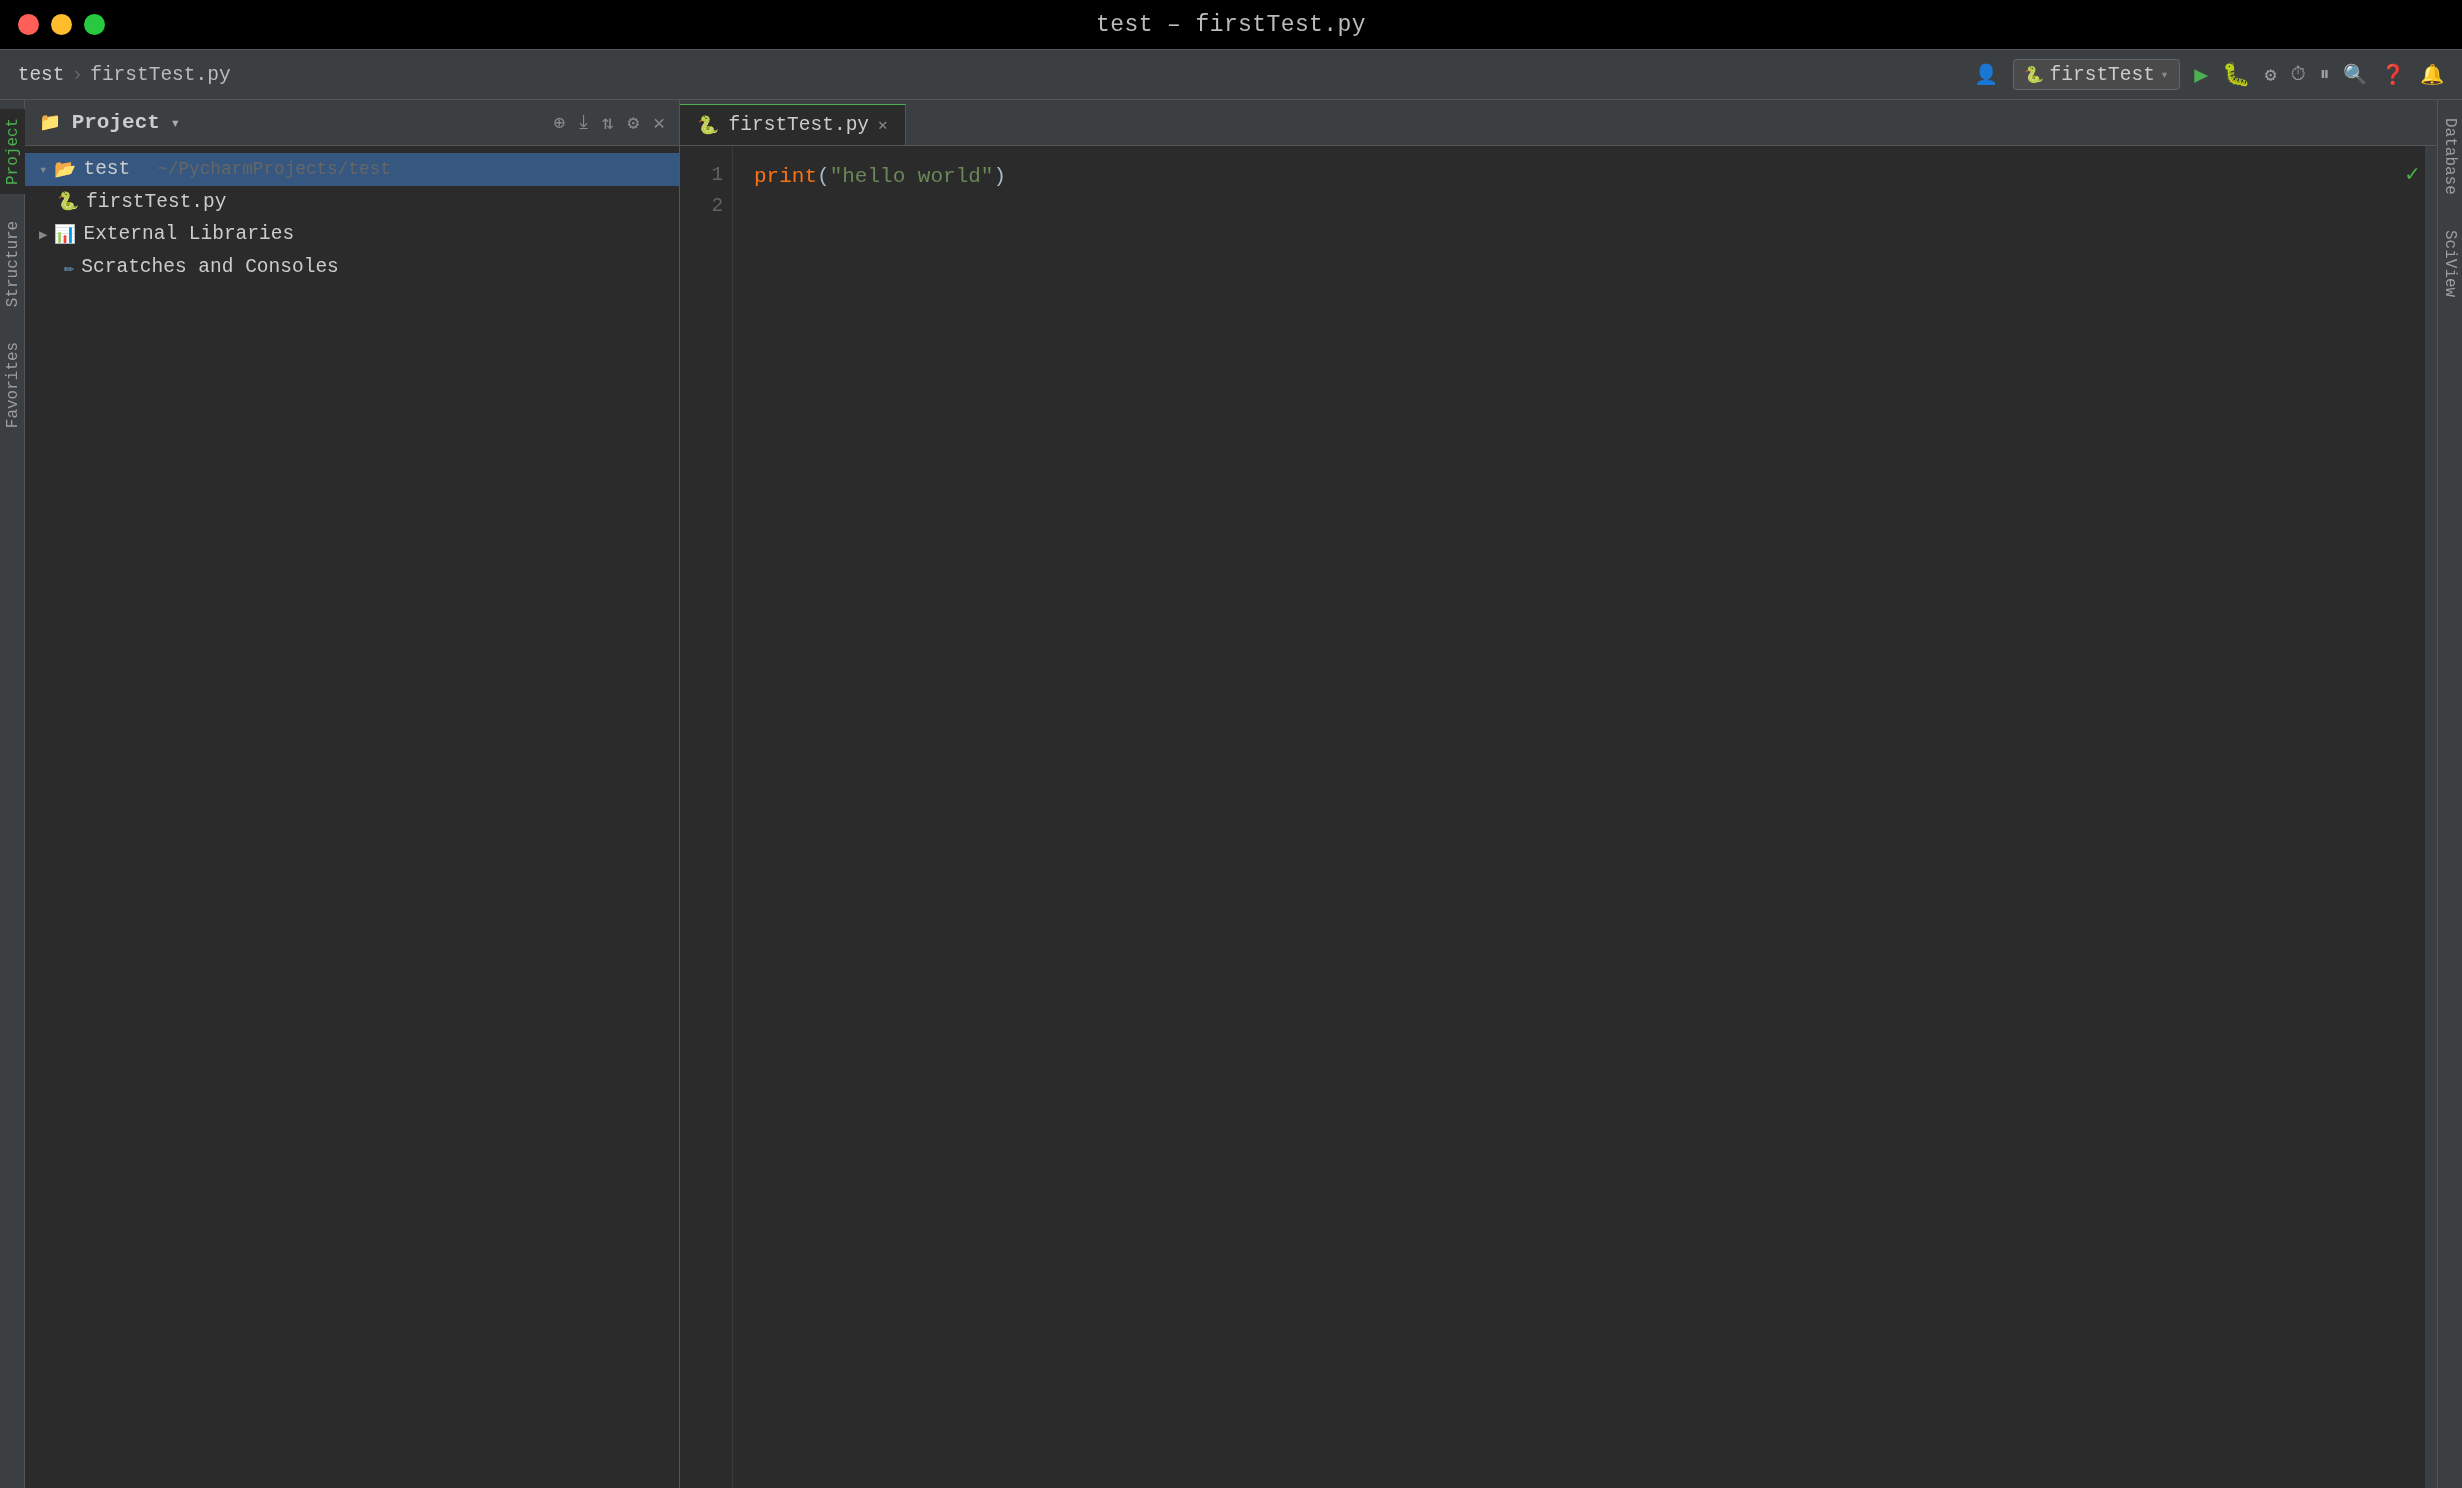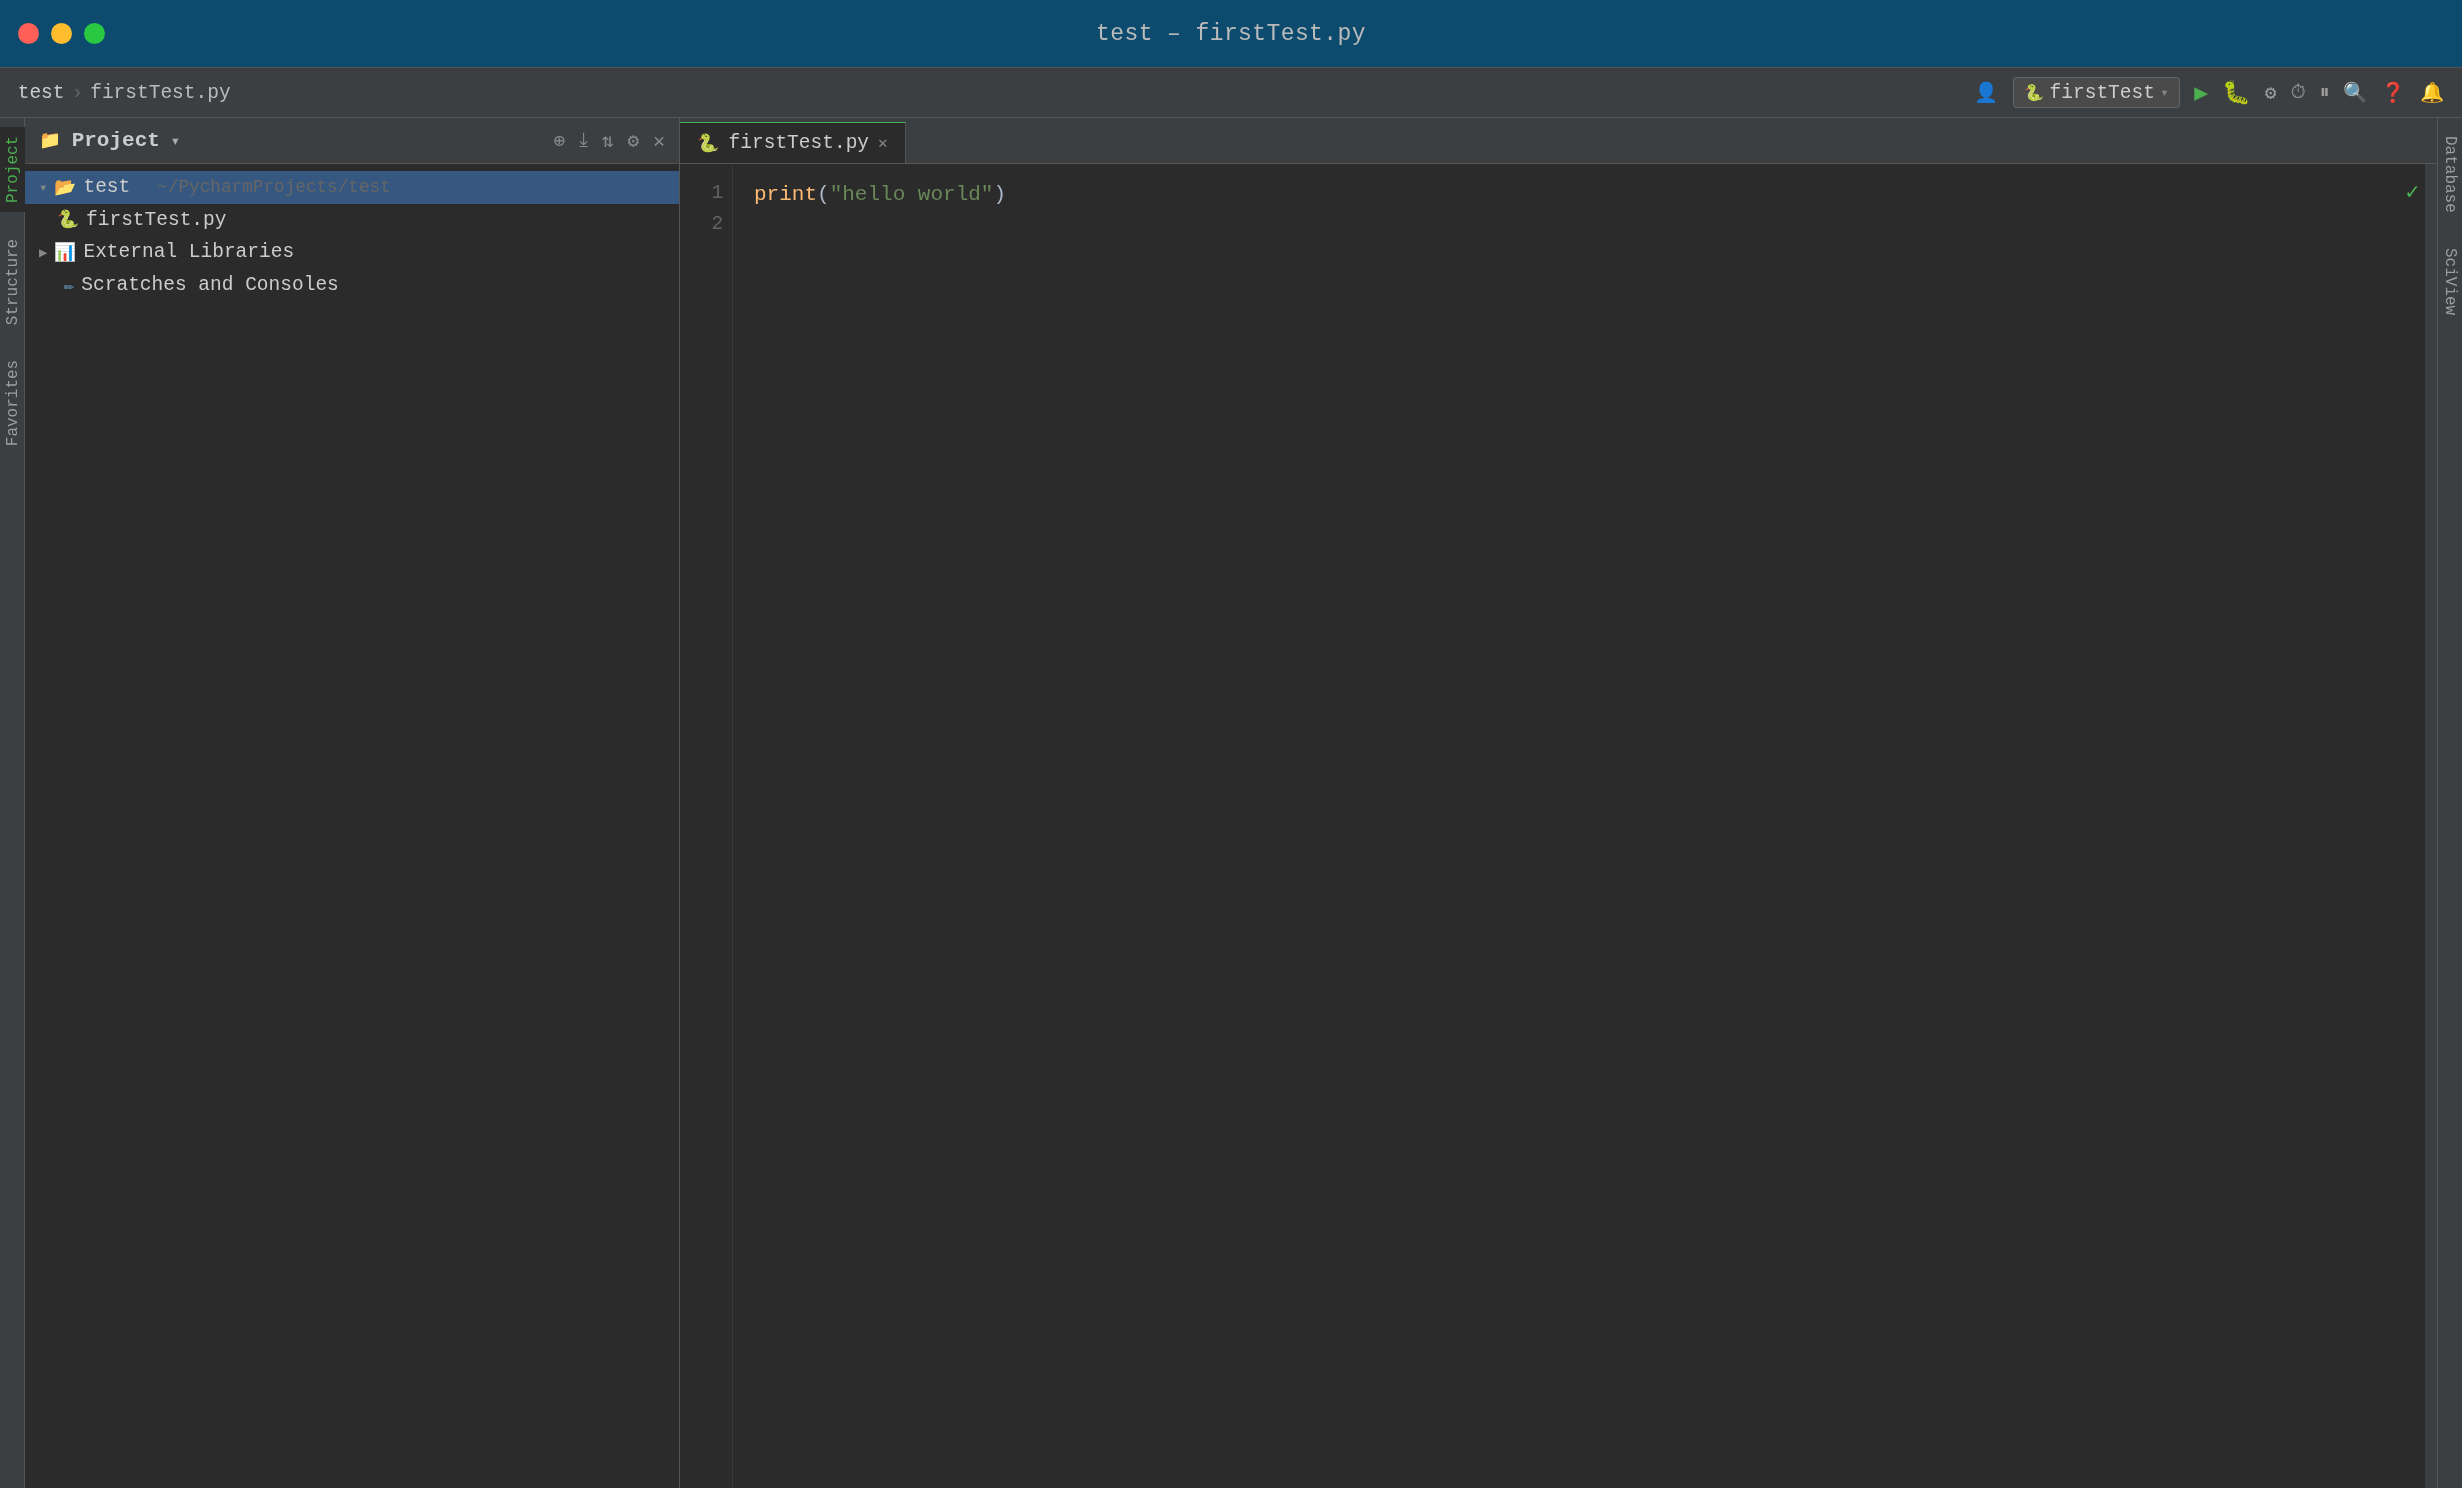--- a/index.html
+++ b/index.html
@@ -8,22 +8,22 @@
       height: 1489px;
       background: #2b2b2b;
       font-family: 'Menlo', 'Monaco', 'Courier New', monospace;
       overflow: hidden;
       position: relative;
     }
 
     
     .titlebar {
       width: 100%;
-      height: 68px;
-      background: #0c4a6e;
+      height: 50px;
+      background: #000000;
       display: flex;
       align-items: center;
       justify-content: center;
       position: relative;
       border-bottom: 0.9px solid #555;
     }
     .titlebar-title {
       color: #bbb;
       font-size: 23px;
       letter-spacing: 0.4px;
@@ -222,21 +222,21 @@
       user-select: none;
     }
     .code-content {
       flex: 1;
       padding: 14px 21px;
       color: #a9b7c6;
       font-size: 21px;
       line-height: 1.6;
       white-space: pre;
     }
-    .code-keyword { color: #fdba74; }
+    .code-keyword { color: #f97316; }
     .code-string { color: #6a8759; }
     .code-paren { color: #a9b7c6; }
     .checkmark {
       position: absolute;
       right: 17.7px;
       top: 14px;
       color: #4CAF50;
       font-size: 23px;
     }
 

